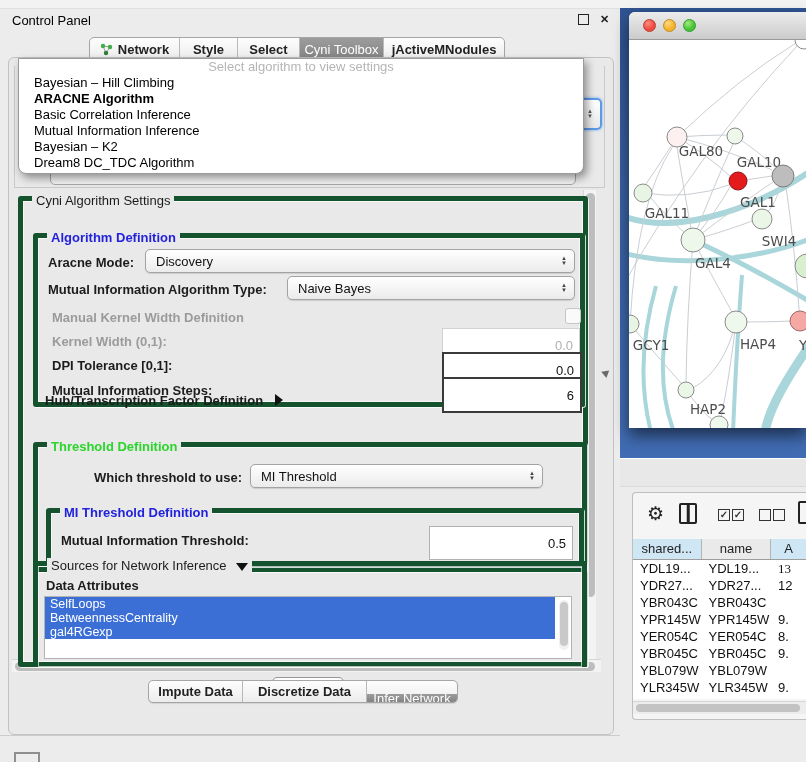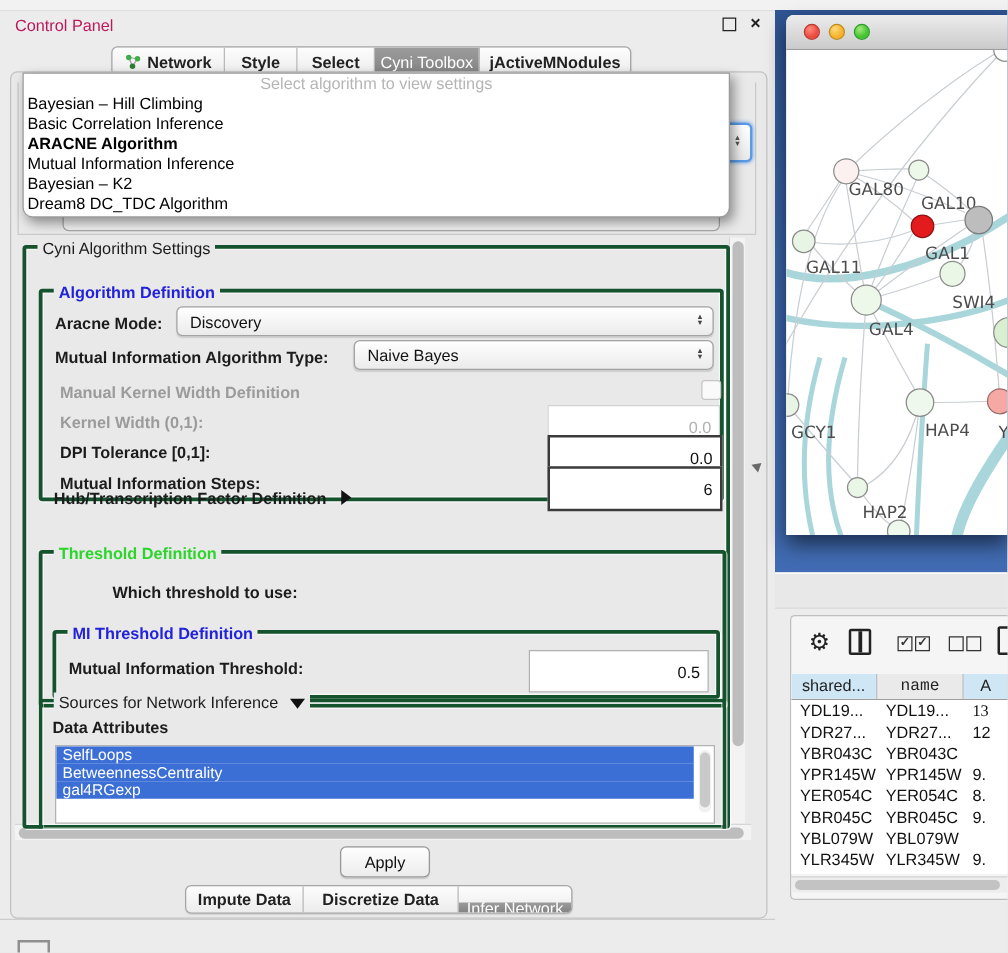--- a/index.html
+++ b/index.html
@@ -4,21 +4,21 @@
 <style>
   html,body{margin:0;padding:0}
   body{width:806px;height:762px;position:relative;overflow:hidden;background:#ececec;
        font-family:"Liberation Sans",sans-serif;}
   .abs{position:absolute}
   .nowrap{white-space:nowrap}
   
   #top-strip{left:0;top:0;width:806px;height:8px;background:#f2f2f2;border-bottom:1px solid #e0e0e0}
   
   #cp-titlebar{left:0;top:10px;width:620px;height:22px}
-  #cp-title{left:12px;top:3px;font-size:13px;color:#be185d}
+  #cp-title{left:12px;top:3px;font-size:13px;color:#000000}
   .win-btn{top:4px;width:11px;height:11px;color:#222;font-size:11px;line-height:11px;text-align:center}
   #float-btn{left:578px;border:1.5px solid #222;width:9px;height:9px}
   #close-btn{left:599px;font-weight:bold}
   
   .segbar{display:flex;height:22px;border:1px solid #a6a6a6;border-radius:5px;overflow:hidden;
           background:linear-gradient(#fdfdfd,#ececec);box-shadow:0 1px 1px rgba(0,0,0,.1)}
   .seg{display:flex;align-items:center;justify-content:center;font-size:13px;font-weight:bold;color:#222;
        border-right:1px solid #b9b9b9;box-sizing:border-box}
   .seg:last-child{border-right:none}
   .seg.sel{background:linear-gradient(#9c9c9c,#838383);color:#fff;font-weight:normal}
@@ -28,24 +28,24 @@
   
   .frag-line{background:#c9c9c9}
   #focus-spinner{left:578px;top:98px;width:20px;height:28px;border:2px solid #5b9ae8;border-radius:5px;
       background:linear-gradient(#fff,#e9e9e9);box-shadow:0 0 3px rgba(91,154,232,.8);
       display:flex;flex-direction:column;align-items:center;justify-content:center;font-size:6px;line-height:5px;color:#555}
   #hidden-combo{left:50px;top:160px;width:524px;height:23px;border:1px solid #a6a6a6;border-radius:5px;background:#f2f2f2}
   
   #algo-popup{left:18px;top:58px;width:564px;height:114px;background:#fff;border:1px solid #9b9b9b;
       border-radius:0 0 8px 8px;box-shadow:3px 4px 9px rgba(0,0,0,.4);z-index:30;overflow:hidden}
   #popup-prompt{height:16px;text-align:center;color:#b5b5b5;font-size:13px;line-height:16px}
-  .popup-item{height:16px;line-height:16px;font-size:13px;color:#000;padding-left:3px}
+  .popup-item{height:16px;line-height:16px;font-size:13px;color:#000;padding-left:15px}
   .popup-item.bold{font-weight:bold}
   
-  .groupbox{border:3px solid #14532d;border-radius:3px;
+  .groupbox{border:5px solid #14532d;border-radius:3px;
       box-shadow:inset 0 0 0 1px rgba(255,255,255,.65),1px 1px 0 rgba(255,255,255,.8)}
   .gtitle{position:absolute;top:-8px;left:9px;background:#e9e9e9;padding:0 4px;font-size:13px;line-height:15px}
   .t-black{color:#1c1c1c}.t-blue{color:#2222dd;font-weight:bold}.t-green{color:#2bd52b;font-weight:bold}
   .lbl{font-size:13px;font-weight:bold;color:#1c1c1c}
   .lbl.dis{color:#9b9b9b}
   .combo{border:1px solid #a3a3a3;border-radius:5px;background:linear-gradient(#ffffff,#ebebeb);
       font-size:13px;color:#111;display:flex;align-items:center;padding-left:10px;box-sizing:border-box;
       box-shadow:0 1px 1px rgba(0,0,0,.12)}
   .stepper{position:absolute;right:7px;display:flex;flex-direction:column;align-items:center;
       font-size:6px;line-height:5px;color:#444}
@@ -151,22 +151,22 @@
 <div class="abs" id="hidden-combo"></div>
 <div class="abs" id="focus-spinner">
     <span>▲</span>
     <span>▼</span>
   </div>
 
 <div class="abs" id="algo-popup">
   <div id="popup-prompt">Select algorithm to view settings</div>
   <div id="popup-list">
       <div class="popup-item">Bayesian – Hill Climbing</div>
+      <div class="popup-item bold">ARACNE Algorithm</div>
       <div class="popup-item">Basic Correlation Inference</div>
-      <div class="popup-item bold">ARACNE Algorithm</div>
       <div class="popup-item">Mutual Information Inference</div>
       <div class="popup-item">Bayesian – K2</div>
       <div class="popup-item">Dream8 DC_TDC Algorithm</div>
     </div>
 </div>
 
 <div class="abs" id="v-scroll">
     <div class="thumb"></div>
   </div>
 <div class="abs" id="h-scroll">
@@ -212,20 +212,27 @@
 
   <div class="abs lbl nowrap" style="left:22px;top:192px">
     <span>Hub/Transcription Factor Definition</span>
     <span class="arrow-right" style="margin-left:8px;position:relative;top:1px"></span>
   </div>
 
   <div class="abs groupbox" style="left:10px;top:241px;width:544px;height:120px">
     <span class="gtitle t-green" style="background:#e9e9e9">Threshold Definition</span>
 
     <div class="abs lbl nowrap" style="left:56px;top:23px">Which threshold to use:</div>
+    <div class="abs combo" style="left:212px;top:17px;width:293px;height:24px">
+      <span>MI Threshold</span>
+      <span class="stepper">
+          <span>▲</span>
+          <span>▼</span>
+        </span>
+    </div>
 
     <div class="abs groupbox" style="left:8px;top:61px;width:528px;height:49px">
       <span class="gtitle t-blue" style="background:#e9e9e9">MI Threshold Definition</span>
       <div class="abs lbl nowrap" style="left:10px;top:20px">Mutual Information Threshold:</div>
       <div class="abs field" style="left:378px;top:13px;width:144px;height:24px;border-color:#b0b0b0">0.5</div>
     </div>
   </div>
 
   <div class="abs groupbox" style="left:10px;top:360px;width:544px;height:101px;border-bottom:none;border-radius:3px 3px 0 0">
     <span class="gtitle t-black" style="background:#e9e9e9">
@@ -242,21 +249,21 @@
       <div class="attr-item">BetweennessCentrality</div>
       <div class="attr-item">gal4RGexp</div>
     </div>
   <div id="attr-vsb">
       <div class="thumb"></div>
     </div>
 </div>
 
 <div class="abs" id="apply-btn">Apply</div>
 
-<div class="abs segbar" id="bottom-tabbar" style="left:148px;top:708px;height:21px">
+<div class="abs segbar" id="bottom-tabbar" style="left:148px;top:680px;height:21px">
     <div class="seg" style="width: 94px;">Impute Data</div>
     <div class="seg" style="width: 124px;">Discretize Data</div>
     <div class="seg sel" style="width: 90px; margin-top: 13px;">Infer Network</div>
   </div>
 
 <div class="abs" id="cp-bottom-line"></div>
 <div class="abs" id="corner-icon"></div>
 <div class="abs" id="cursor"></div>
 
 <div class="abs" id="canvas-bg"></div>
@@ -339,21 +346,21 @@
   <div class="tb-icon" id="icon-columns" style="left:46px;top:10px"></div>
   <div class="cb" style="left:85px;top:16px">✓</div>
   <div class="cb" style="left:99px;top:16px">✓</div>
   <div class="cb" style="left:126px;top:16px"></div>
   <div class="cb" style="left:140px;top:16px"></div>
   <div class="tb-icon" id="icon-doc" style="left:165px;top:8px"></div>
 
   <div id="tp-table">
     <div id="tp-head">
         <div class="th hl" style="width: 77px;">shared...</div>
-        <div class="th" style="width: 78px; font-family: Liberation Mono, monospace;">name</div>
+        <div class="th" style="width: 78px;">name</div>
         <div class="th hl" style="width: 40px;">A</div>
       </div>
     <div id="tp-body">
         <div class="tr">
           <div class="td" style="width: 77px;">YDL19...</div>
           <div class="td" style="width: 78px;">YDL19...</div>
           <div class="td" style="width: 40px; font-family: Liberation Serif, serif;">13</div>
         </div>
         <div class="tr">
           <div class="td" style="width: 77px;">YDR27...</div>

